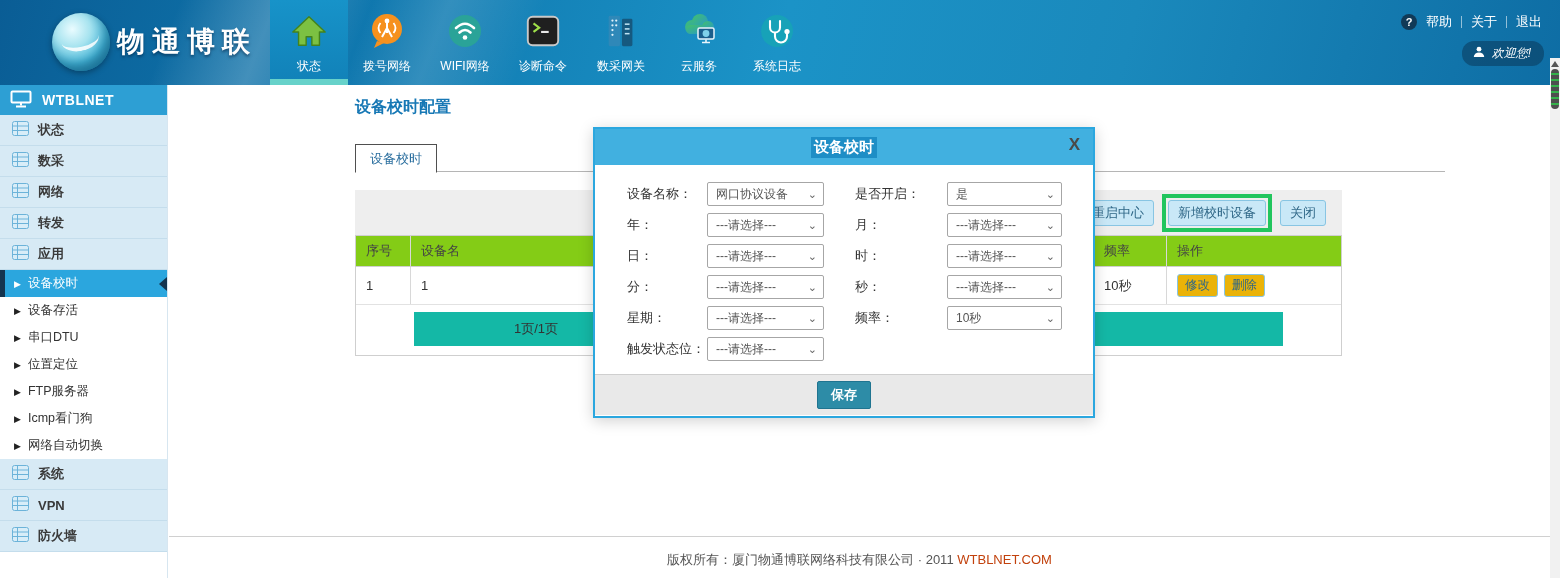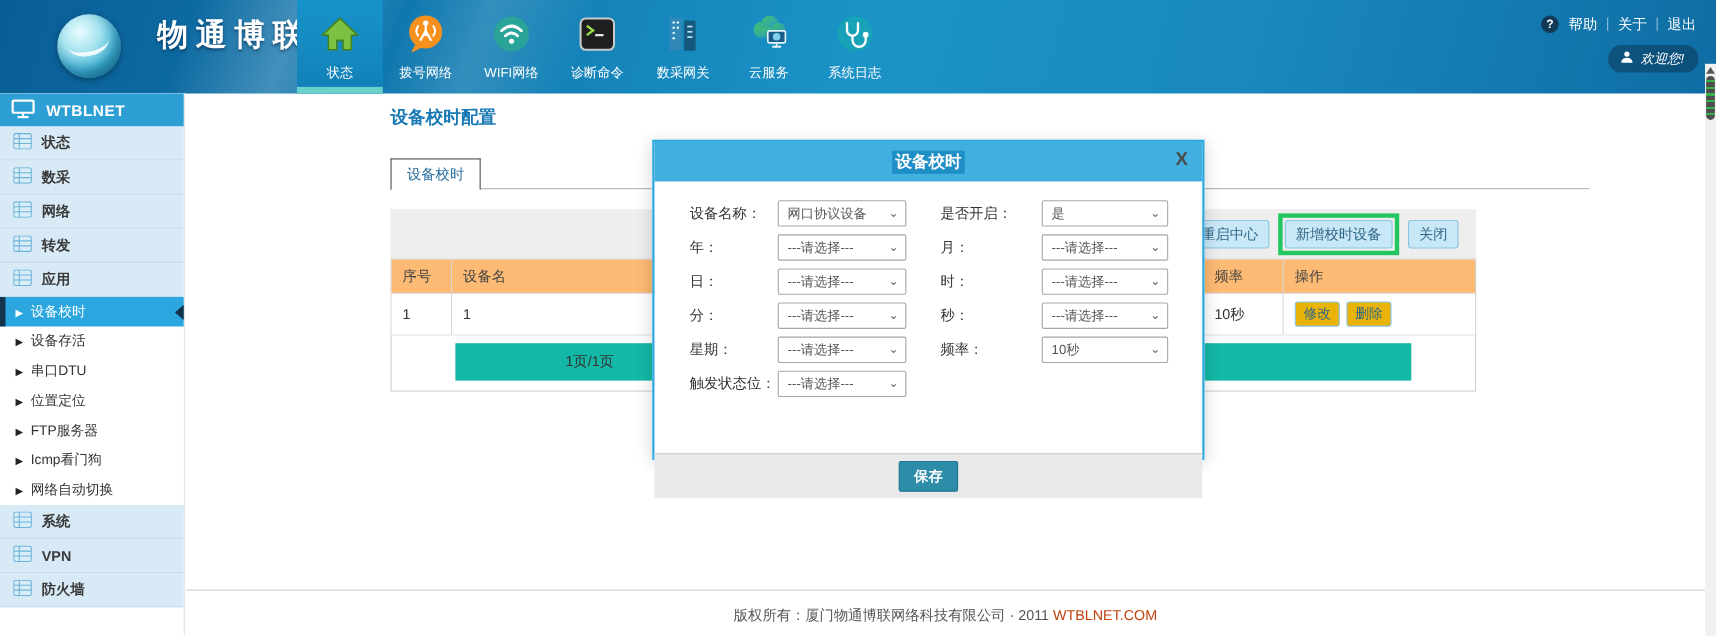--- a/index.html
+++ b/index.html
@@ -15,21 +15,21 @@
   .header {
     position:absolute; left:0; top:0; width:1560px; height:85px;
     background: linear-gradient(105deg,#0a5d95 0%,#0f76ad 22%,#1b93c7 50%,#1a89bc 72%,#0e6da4 100%);
     overflow:hidden;
   }
   .header::before {
     content:""; position:absolute; left:-100px; top:-40px; width:900px; height:200px;
     background: linear-gradient(115deg, transparent 30%, rgba(255,255,255,.22) 40%, transparent 50%, rgba(255,255,255,.14) 58%, transparent 68%);
     transform: rotate(-4deg);
   }
-  .logo { position:absolute; left:52px; top:13px; display:flex; gap:33px; }
+  .logo { position:absolute; left:52px; top:13px; display:flex; align-items:center; gap:7px; }
   .logo-globe {
     width:58px; height:58px; border-radius:50%;
     background: radial-gradient(circle at 35% 28%, #eafcff, #a6e3ef 32%, #45b6d9 62%, #147fae);
     box-shadow: inset -5px -7px 10px rgba(0,55,85,.4), 0 2px 6px rgba(0,0,0,.35);
     position:relative;
   }
   .logo-globe::after {
     content:""; position:absolute; left:9px; top:14px; width:38px; height:20px;
     border-bottom:4px solid rgba(255,255,255,.85); border-radius:50%; transform:rotate(-12deg);
   }
@@ -94,41 +94,41 @@
     position:absolute; left:355px; top:190px; width:987px; height:45px; background:#eee;
     display:flex; align-items:center; justify-content:flex-end; gap:8px; padding-right:16px;
   }
   .btn {
     background:#c9e8f7; border:1px solid #88c5e3; border-radius:3px; color:#2f6787;
     font-size:13px; padding:3px 9px; cursor:pointer; font-family:inherit; white-space:nowrap;
   }
   .red-wrap { border:4px solid #22c55e; padding:2px; display:inline-flex; margin:-4px 0; }
 
   .tbl { position:absolute; left:355px; top:235px; width:987px; background:#fff; border:1px solid #cfcfcf; }
-  .tbl-header { display:flex; height:31px; background:#fdba74; border-bottom:1px solid #cfcfcf; }
+  .tbl-header { display:flex; height:31px; background:#84cc16; border-bottom:1px solid #cfcfcf; }
   .th, .td { display:flex; align-items:center; padding-left:10px; font-size:13px; border-right:1px solid #d8d8d8; }
   .th { color:#444; } .td { color:#333; }
   .c-seq { width:55px; } .c-name { flex:1; } .c-freq { width:73px; } .c-op { width:174px; border-right:none; }
   .tbl-row { display:flex; height:38px; background:#fff; border-bottom:1px solid #e2e2e2; }
   .btn-sm {
     background:#eab308; border:1px solid #88c5e3; border-radius:3px; color:#2f6787;
     font-size:12.5px; padding:2px 7px; margin-right:6px; cursor:pointer; font-family:inherit;
   }
   .tbl-pg { padding:7px 58px 9px 58px; }
   .pg-bar { height:34px; background:#14b8a6; display:flex; align-items:center; padding-left:100px; font-size:13px; color:#333; }
 
   
   .modal {
     position:absolute; left:593px; top:127px; width:502px; height:291px; background:#fff;
     border:2px solid #2ba7df; z-index:10; box-shadow:0 3px 14px rgba(0,0,0,.18);
   }
   .modal-header { height:36px; background:#41b0e0; display:flex; align-items:center; justify-content:center; position:relative; }
   .modal-title { color:#fff; font-weight:bold; font-size:15px; background:#1e8ec6; padding:1px 3px; }
   .modal-close { position:absolute; right:13px; top:7px; color:#4a4a4a; font-weight:bold; font-size:17px; cursor:pointer; line-height:1; }
-  .modal-body { padding:17px 0 0 32px; height:247px; }
+  .modal-body { padding:17px 0 0 32px; height:209px; }
   .frow { display:flex; align-items:center; height:24px; margin-bottom:7px; }
   .flabel { width:80px; font-size:13px; color:#333; }
   .flabel2 { width:92px; margin-left:31px; font-size:13px; color:#333; }
   .fselect {
     width:117px; height:24px; border:1px solid #a6a6a6; border-radius:2px; background:#fff;
     display:flex; align-items:center; justify-content:space-between; padding:0 6px 0 8px;
     font-size:12px; color:#555; cursor:pointer;
   }
   .fselect.w2 { width:115px; }
   .chev { font-size:11px; color:#666; line-height:0; }

